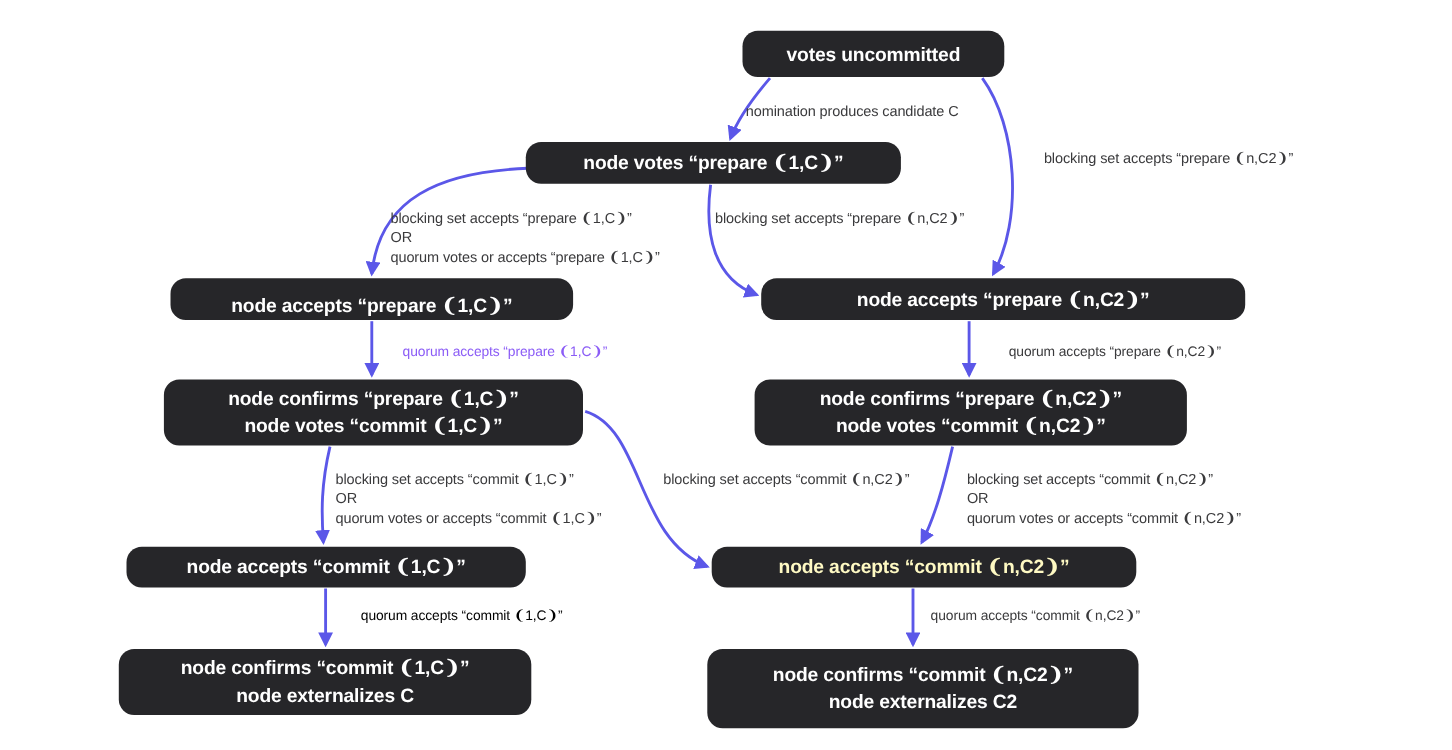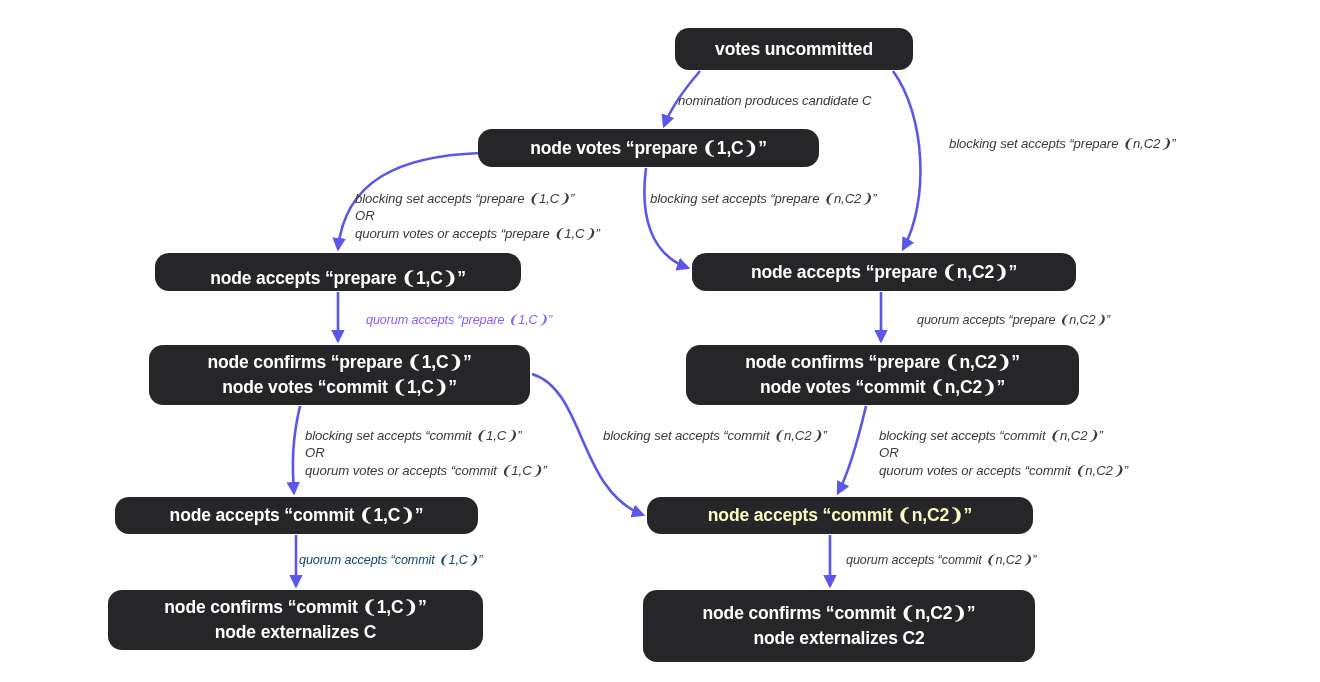--- a/index.html
+++ b/index.html
@@ -47,21 +47,20 @@
     display: block;
   }
   .edge-label {
     position: absolute;
     color: #3a3a3c;
     font-size: 13.2px;
     line-height: 1.32;
     letter-spacing: -0.1px;
     white-space: pre;
     font-weight: normal;
-    font-style: italic;
   }
   .edge-label.small {
     font-size: 12.6px;
   }
 </style>
 </head>
 <body>
 
 <div id="canvas" style="background: rgb(255, 255, 255);">
 
@@ -100,21 +99,21 @@
 
   <div class="node" style="left: 675px; top: 28px; width: 238px; height: 42px; background: rgb(38, 38, 41); color: rgb(255, 255, 255);">
     <span class="line1">votes uncommitted</span>
   </div>
   <div class="node" style="left: 478px; top: 129px; width: 341px; height: 38px; background: rgb(38, 38, 41); color: rgb(255, 255, 255);">
     <span class="line1">node votes “prepare ❨1,C❩”</span>
   </div>
   <div class="node" style="left: 155px; top: 253px; width: 366px; height: 38px; background: rgb(38, 38, 41); color: rgb(255, 255, 255); justify-content: flex-end;">
     <span class="line1">node accepts “prepare ❨1,C❩”</span>
   </div>
-  <div class="node" style="left: 692px; top: 253px; width: 384px; height: 38px; background: rgb(38, 38, 41); color: rgb(255, 255, 255);">
+  <div class="node" style="left: 692px; top: 253px; width: 440px; height: 38px; background: rgb(38, 38, 41); color: rgb(255, 255, 255);">
     <span class="line1">node accepts “prepare ❨n,C2❩”</span>
   </div>
   <div class="node" style="left: 149px; top: 345px; width: 381px; height: 60px; background: rgb(38, 38, 41); color: rgb(255, 255, 255);">
     <span class="line1">node confirms “prepare ❨1,C❩”</span>
     <span class="line2">node votes “commit ❨1,C❩”</span>
   </div>
   <div class="node" style="left: 686px; top: 345px; width: 393px; height: 60px; background: rgb(38, 38, 41); color: rgb(255, 255, 255);">
     <span class="line1">node confirms “prepare ❨n,C2❩”</span>
     <span class="line2">node votes “commit ❨n,C2❩”</span>
   </div>
@@ -141,16 +140,16 @@
   <div class="edge-label" style="left: 650px; top: 190px; color: rgb(58, 58, 60);">blocking set accepts “prepare ❨n,C2❩”</div>
   <div class="edge-label small" style="left: 366px; top: 312px; color: #8b5cf6;">quorum accepts “prepare ❨1,C❩”</div>
   <div class="edge-label small" style="left: 893px; top: 312px; color: rgb(58, 58, 60); margin-left: 24px;">quorum accepts “prepare ❨n,C2❩”</div>
   <div class="edge-label" style="left: 305px; top: 427px; color: rgb(58, 58, 60);">blocking set accepts “commit ❨1,C❩”
 OR
 quorum votes or accepts “commit ❨1,C❩”</div>
   <div class="edge-label" style="left: 603px; top: 427px; color: rgb(58, 58, 60);">blocking set accepts “commit ❨n,C2❩”</div>
   <div class="edge-label" style="left: 879px; top: 427px; color: rgb(58, 58, 60);">blocking set accepts “commit ❨n,C2❩”
 OR
 quorum votes or accepts “commit ❨n,C2❩”</div>
-  <div class="edge-label small" style="left: 299px; top: 552px; color: #0c4a6e;">quorum accepts “commit ❨1,C❩”</div>
+  <div class="edge-label small" style="left: 328px; top: 552px; color: #000000;">quorum accepts “commit ❨1,C❩”</div>
   <div class="edge-label small" style="left: 846px; top: 552px; color: rgb(58, 58, 60);">quorum accepts “commit ❨n,C2❩”</div>
 
 </div>
 
 </body></html>

